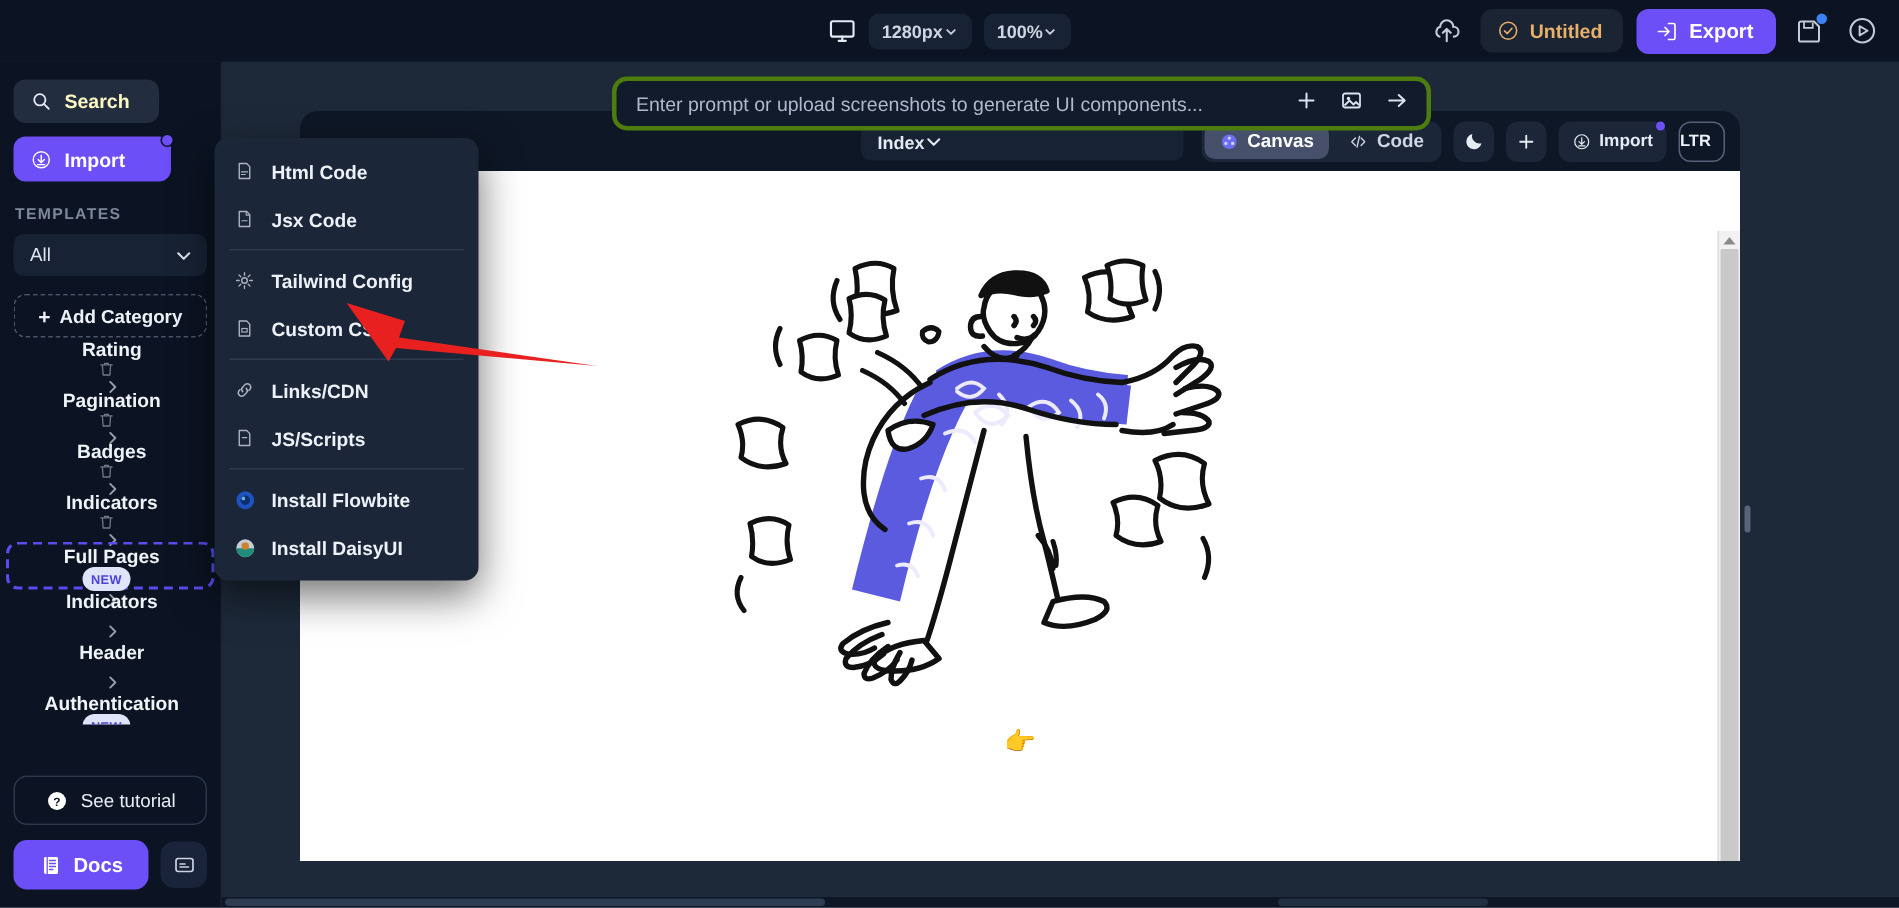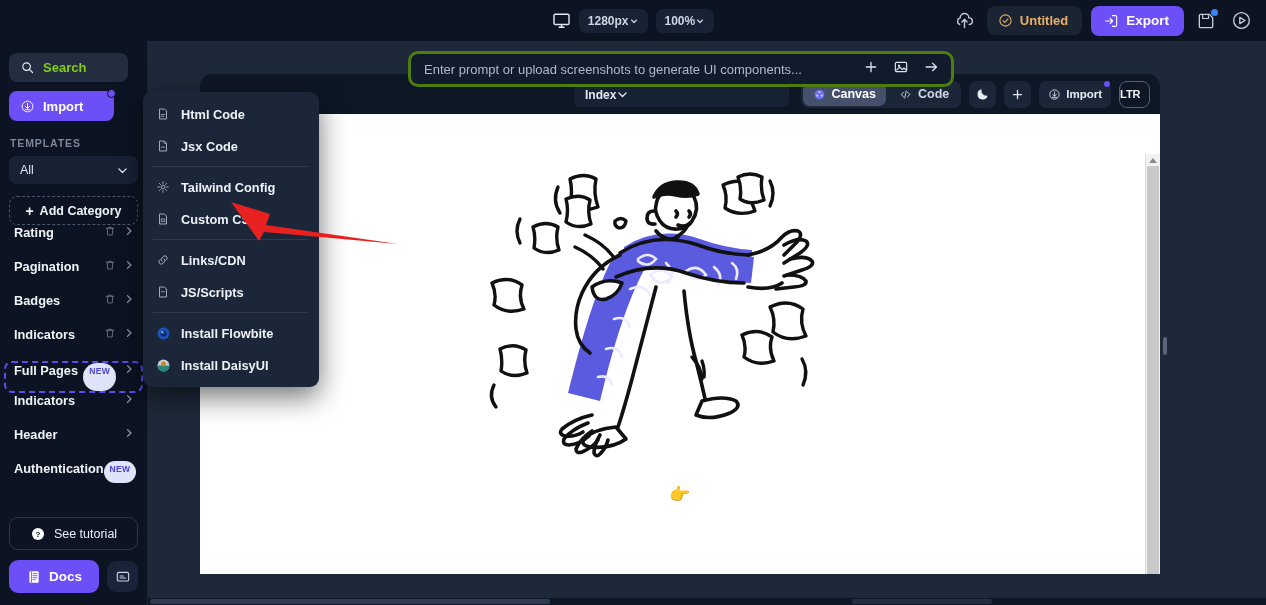--- a/index.html
+++ b/index.html
@@ -65,22 +65,22 @@
 
   
   .sidebar {
     position: absolute; left: 0; top: 41px; width: 148px; height: 564px;
     background: #0c1322; border-right: 1px solid #1b2troopers;
     border-right: 1px solid #1a2334;
     display: flex; flex-direction: column;
   }
   .sb-top { padding: 12px 9px 0 9px; }
   .search-btn {
-    width: 119px; height: 29px; background: #222e3f; border-radius: 8px;
-    color: #84cc16; font-size: 13px; font-weight: bold;
+    width: 97px; height: 29px; background: #222e3f; border-radius: 8px;
+    color: #fef9c3; font-size: 13px; font-weight: bold;
     display: flex; align-items: center; gap: 8px; padding-left: 11px;
     margin-bottom: 9px;
     text-align: right;
   }
   .import-btn {
     position: relative;
     width: 105px; height: 30px; background: #6c4ff6; border-radius: 8px;
     color: #fff; font-size: 13px; font-weight: bold;
     display: flex; align-items: center; gap: 8px; padding-left: 11px;
   }
@@ -93,23 +93,24 @@
     display: flex; align-items: center; justify-content: space-between;
     padding: 0 9px 0 11px; color: #dde4ee; font-size: 12.5px; gap: 12px;
   }
   .add-cat {
     margin: 12px 9px 0 9px; height: 29px; border: 1px dashed #4a5669; border-radius: 8px;
     display: flex; align-items: center; justify-content: center; gap: 6px;
     color: #eef2f8; font-size: 12.5px; font-weight: bold;
   }
   .blocks { flex: 1; overflow: hidden; position: relative; }
   .blk-row {
-    height: 34px; margin: 0 6px; display: flex; 
+    height: 34px; margin: 0 6px; display: flex; align-items: center;
     padding: 0 6px 0 8px; color: #f0f3f8; font-size: 12.8px; font-weight: bold;
     position: relative;
+    flex-direction: column;
   }
   .blk-row .spacer { flex: 1; }
   .trash { opacity: .55; margin-right: 7px; display: flex; }
   .arrow-r { opacity: .75; display: flex; }
   .new-badge {
     background: #dfe4fb; color: #4b43d6; font-size: 8.5px; font-weight: bold;
     border-radius: 999px; padding: 3px 6px; margin-right: 7px; letter-spacing: .3px;
   }
   .blk-row.selected {
     border: 2px dashed #5b4bf0; border-radius: 8px; margin: 0 4px; height: 32px;

